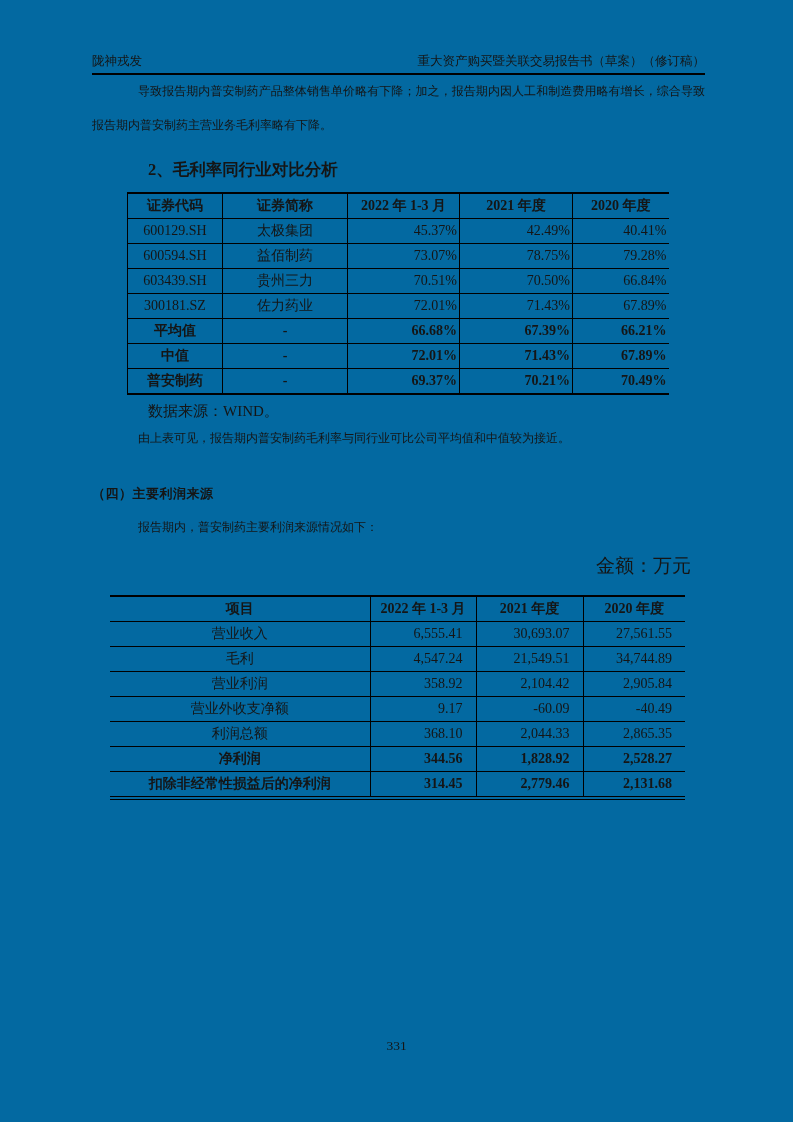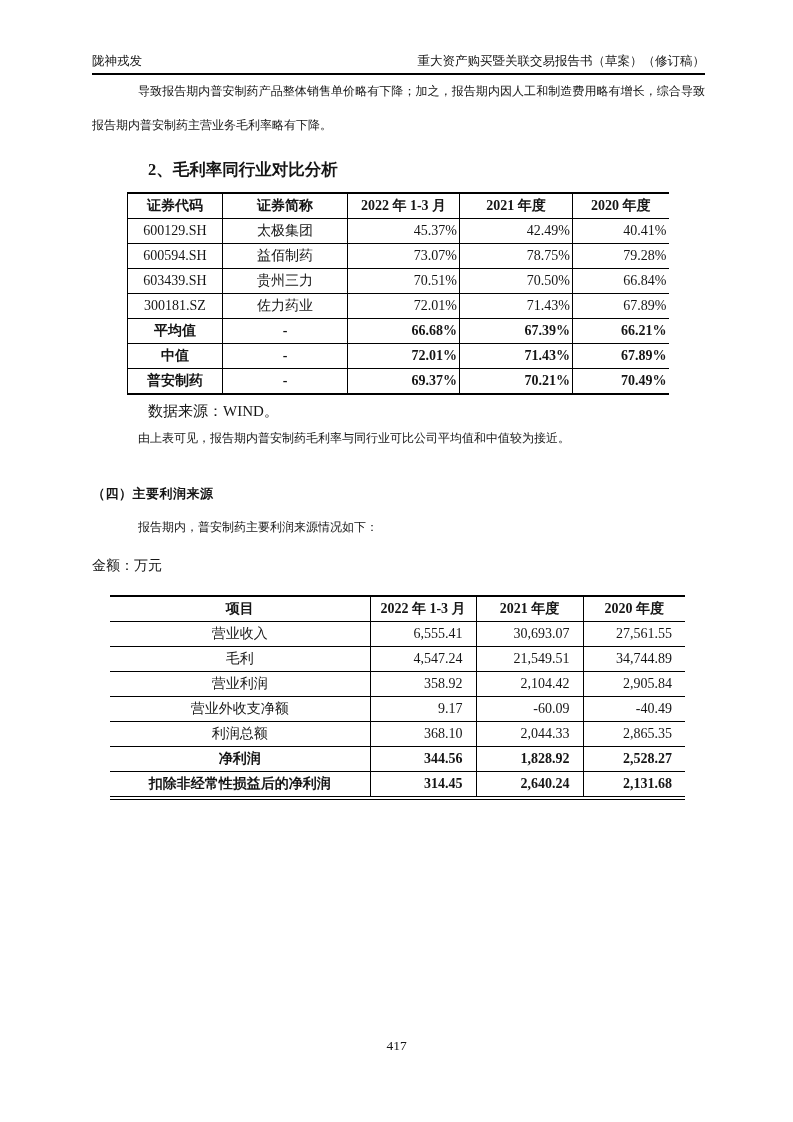--- a/index.html
+++ b/index.html
@@ -1,20 +1,20 @@
 <!DOCTYPE html>
 <html><head>
 <meta charset="utf-8">
 <style>
   html,body { margin:0; padding:0; background:#e8e8e8; }
   .page {
     position:relative;
     width:793px; height:1122px;
     margin:0 auto;
-    background:#ffffff;
+    background:#0369a1;
     font-family:"Liberation Serif", serif;
     color:#151515;
     overflow:hidden;
   }
   .content { padding:0 88px 0 92px; }
 
   
   .doc-header {
     display:flex; justify-content:space-between; align-items:flex-end;
     padding-top:53px; padding-bottom:3px;
@@ -38,21 +38,21 @@
     font-size:16.5px; font-weight:bold; line-height:30px;
   }
   .major-heading {
     margin:21px 0 0 0;
     font-family:"Liberation Sans", sans-serif;
     font-size:13px; font-weight:bold; line-height:34px;
     letter-spacing:0.5px;
   }
 
   .src-note { margin:5px 0 0 0; padding-left:56px; font-size:15px; line-height:22px; }
-  .unit-note { margin:11px 14px 18px 0; font-size:14px; line-height:22px; }
+  .unit-note { margin:11px 14px 18px 0; font-size:19px; line-height:22px; text-align:right; }
 
   
   table { border-collapse:collapse; table-layout:fixed; font-size:14px; }
   th, td { padding:0; height:24px; overflow:hidden; white-space:nowrap; }
   th { font-weight:bold; text-align:center; }
   tr.bold-row td { font-weight:bold; }
 
   .t1 {
     width:541px; margin:7px 0 0 35px;
     border-top:2.5px solid #000; border-bottom:2.5px solid #000;
@@ -222,23 +222,23 @@
           </tr>
           <tr class="bold-row">
             <td>净利润</td>
             <td>344.56</td>
             <td>1,828.92</td>
             <td>2,528.27</td>
           </tr>
           <tr class="bold-row">
             <td>扣除非经常性损益后的净利润</td>
             <td>314.45</td>
-            <td>2,640.24</td>
+            <td>2,779.46</td>
             <td>2,131.68</td>
           </tr>
         </tbody>
     </table>
 
 
   </div>
 
-  <div class="page-number">417</div>
+  <div class="page-number">331</div>
 </div>
 
 </body></html>

